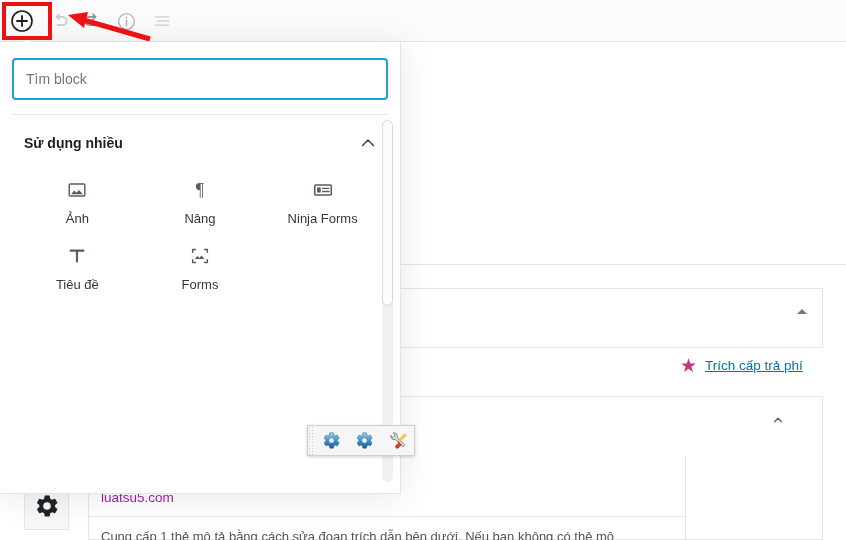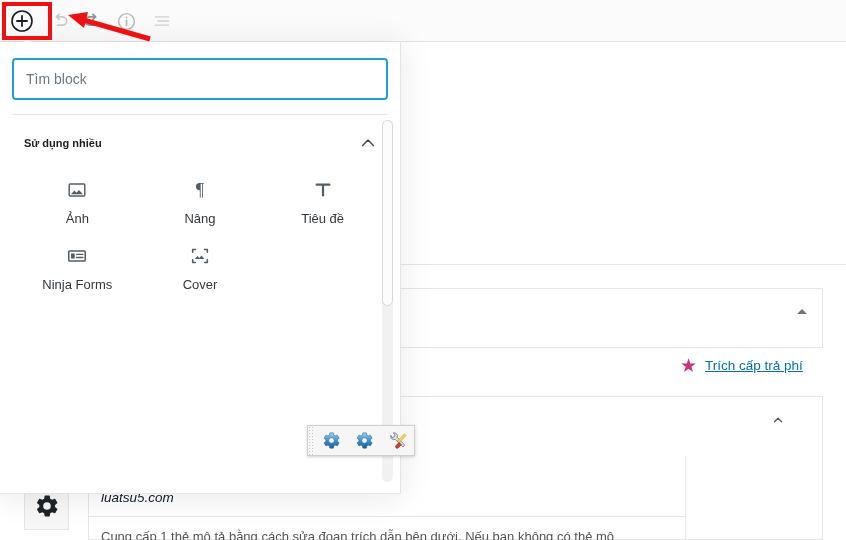--- a/index.html
+++ b/index.html
@@ -110,24 +110,23 @@
   .site-title {
     position: absolute;
     left: 101px; top: 467px;
     color: #1a0dab;
     font-size: 15px;
     white-space: nowrap;
   }
   .site-url {
     position: absolute;
     left: 101px; top: 490px;
-    color: #0f172a;
+    color: #a21caf;
     font-size: 13.5px;
     white-space: nowrap;
-    font-style: italic;
   }
   .snippet-desc {
     position: absolute;
     left: 101px; top: 529px;
     color: #545454;
     font-size: 13px;
     white-space: nowrap;
   }
   .snippet-box {
     position: absolute;
@@ -205,21 +204,21 @@
     overflow: hidden;
   }
   .section-header {
     display: flex;
     align-items: center;
     justify-content: space-between;
     padding: 18px 22px 10px 24px;
   }
   .section-title {
     font-weight: bold;
-    font-size: 11px;
+    font-size: 14px;
     color: #191e23;
   }
   .section-chevron { color: #40464d; display: flex; }
 
   .block-grid {
     display: grid;
     grid-template-columns: repeat(3, 1fr);
     padding: 2px 16px 0 16px;
   }
   .block-item {
@@ -398,54 +397,54 @@
         <span class="block-label">Ảnh</span>
       </div>
 
       <div class="block-item">
         <span class="block-icon">
           <svg width="22" height="22" viewBox="0 0 24 24" aria-hidden="true">
             <text x="12" y="18.5" text-anchor="middle" font-family="'Liberation Serif',serif" font-size="20" fill="currentColor">¶</text>
           </svg>
         </span>
         <span class="block-label">Nâng</span>
-      </div>
-
-      <div class="block-item">
-        <span class="block-icon">
-          <svg width="22" height="22" viewBox="0 0 24 24" aria-hidden="true">
-            <path d="M5 6.2h14M12 6.2V18" stroke="currentColor" stroke-width="2.4" stroke-linecap="round"></path>
-          </svg>
-        </span>
-        <span class="block-label">Tiêu đề</span>
       </div>
 
       <div class="block-item">
         <span class="block-icon">
           <svg width="22" height="22" viewBox="0 0 24 24" aria-hidden="true">
             <rect x="3" y="6.5" width="18" height="11" rx="1" fill="none" stroke="currentColor" stroke-width="1.7"></rect>
             <rect x="5.5" y="9.2" width="4" height="5.6" fill="currentColor"></rect>
             <path d="M11.5 10.2h7M11.5 13.6h7" stroke="currentColor" stroke-width="1.5" stroke-linecap="round"></path>
           </svg>
         </span>
         <span class="block-label">Ninja Forms</span>
       </div>
 
+      <div class="block-item">
+        <span class="block-icon">
+          <svg width="22" height="22" viewBox="0 0 24 24" aria-hidden="true">
+            <path d="M5 6.2h14M12 6.2V18" stroke="currentColor" stroke-width="2.4" stroke-linecap="round"></path>
+          </svg>
+        </span>
+        <span class="block-label">Tiêu đề</span>
+      </div>
+
 
 
 
 
       <div class="block-item">
         <span class="block-icon">
           <svg width="22" height="22" viewBox="0 0 24 24" aria-hidden="true">
             <path d="M4 8V5h3M20 8V5h-3M4 16v3h3M20 16v3h-3" fill="none" stroke="currentColor" stroke-width="1.7" stroke-linecap="round" stroke-linejoin="round"></path>
             <path d="M6.3 15.4l3-3.4 2 2.2 2.3-2.8 3.3 4z" fill="currentColor"></path>
           </svg>
         </span>
-        <span class="block-label">Cover</span>
+        <span class="block-label">Forms</span>
       </div>
 
     </div>
   </div>
 </div>
 
 <div class="panel-scrollbar-track"></div>
 <div class="panel-scrollbar-thumb"></div>
 
 <div id="floating-toolbar">

